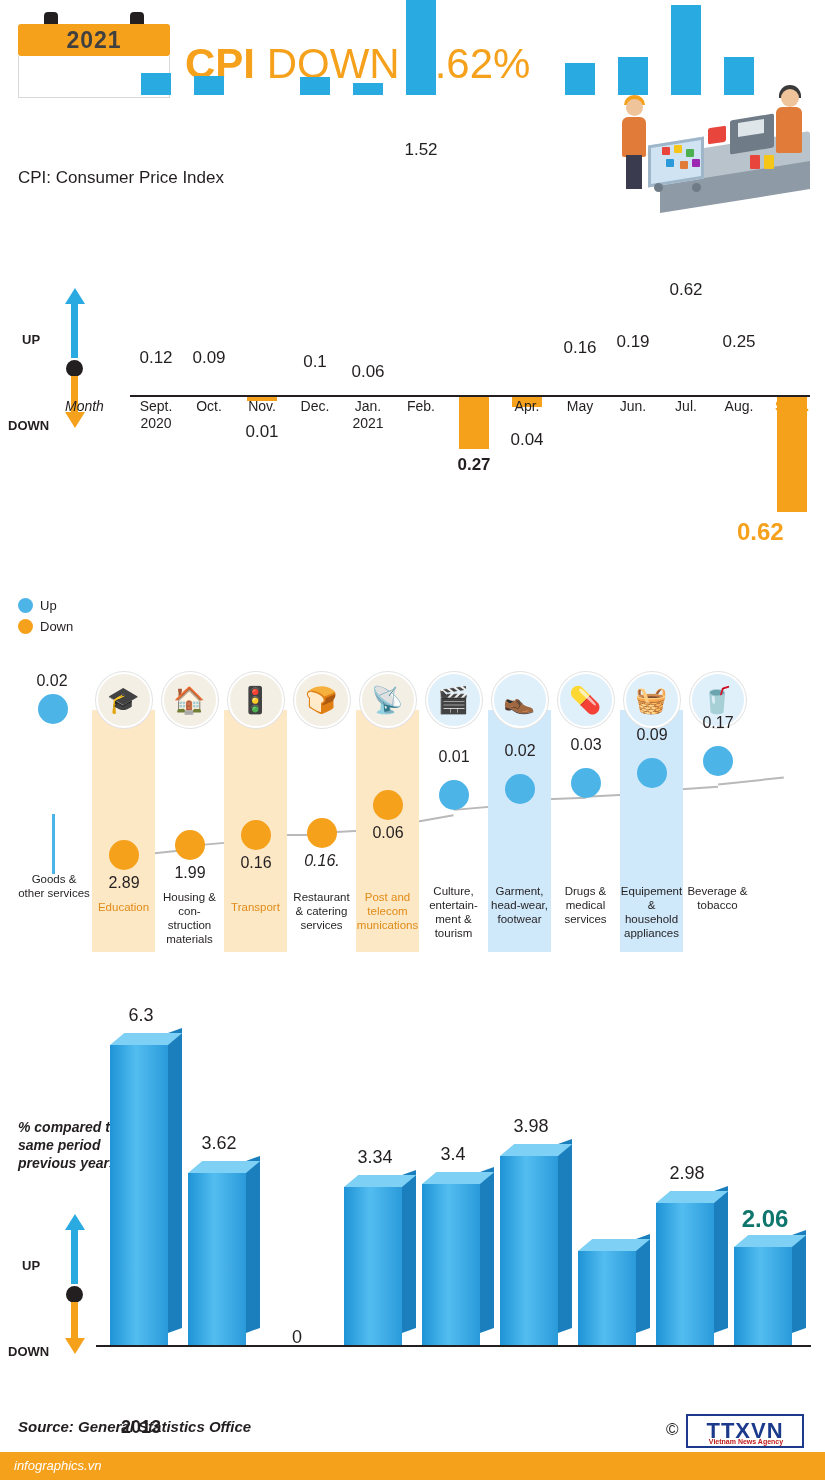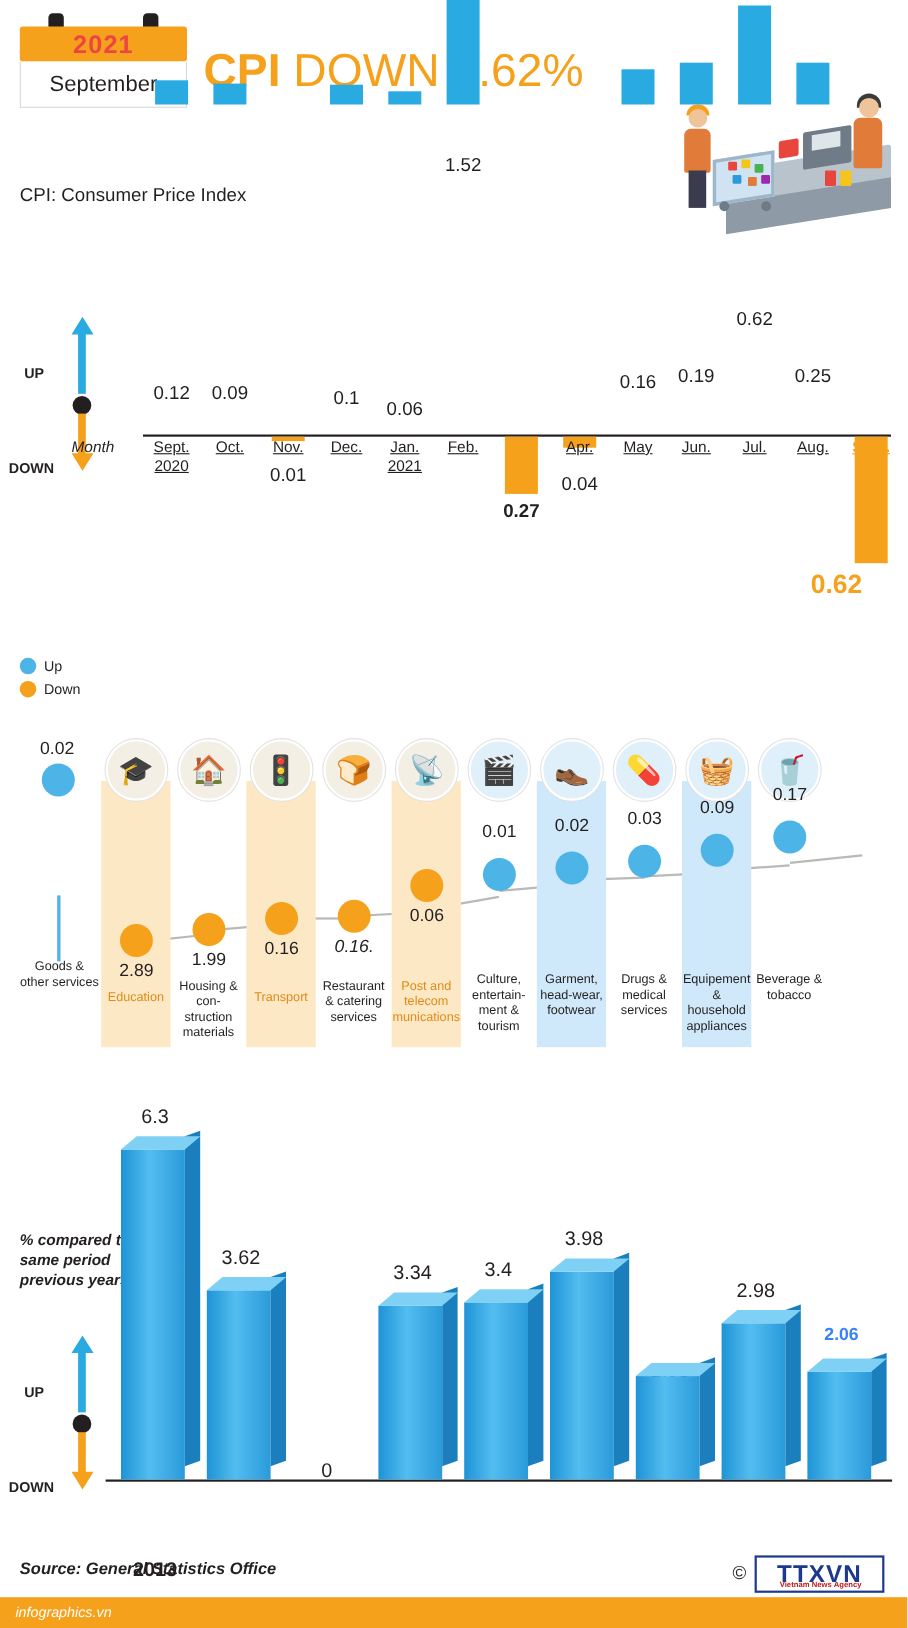--- a/index.html
+++ b/index.html
@@ -17,21 +17,21 @@
   
   .calendar {
     position:absolute; left:18px; top:10px; width:152px; height:88px;
   }
   .cal-top {
     position:absolute; left:0; top:14px; width:152px; height:32px;
     background:#f5a11c; border-radius:3px;
   }
   .cal-year {
     position:absolute; left:0; top:14px; width:152px; height:32px;
-    line-height:32px; text-align:center; color:#ef4444; font-size:23px; font-weight:bold;
+    line-height:32px; text-align:center; color:#404040; font-size:23px; font-weight:bold;
     letter-spacing:1px;
   }
   .cal-ring { position:absolute; width:14px; height:22px; background:#231f20; border-radius:4px; top:2px; }
   .cal-ring.r1 { left:26px; }
   .cal-ring.r2 { left:112px; }
   .cal-body {
     position:absolute; left:0; top:46px; width:152px; height:42px;
     background:#fff; border:1px solid #d8d8d8; border-top:none;
   }
   .cal-month {
@@ -99,21 +99,21 @@
   .lbl-down { position:absolute; left:8px; top:178px; font-size:13px; font-weight:bold; }
 
   .baseline { position:absolute; left:130px; top:155px; width:680px; height:2px; background:#231f20; }
   .bars { position:absolute; left:130px; top:0; width:680px; height:300px; }
   .bcol { position:absolute; width:52px; }
   .bar-up { position:absolute; bottom:145px; width:30px; left:11px; background:#29abe2; }
   .bar-dn { position:absolute; top:157px; width:30px; left:11px; background:#f5a11c; }
   .bv { position:absolute; width:64px; left:-6px; text-align:center; font-size:17px; }
   .mlabel {
     position:absolute; top:158px; width:56px; left:-2px; text-align:center;
-    font-size:14px; line-height:17px;text-decoration:underline;
+    font-size:14px; line-height:17px;
   }
   .mlabel.sept-hl { color:#f5a11c; font-weight:bold; }
   .month-word {
     position:absolute; left:65px; top:158px; font-size:14px; font-style:italic;
   }
   .big-sept { position:absolute; left:737px; top:278px; font-size:24px; font-weight:bold; color:#f5a11c; }
 
   
   .sec2 { position:absolute; left:0; top:552px; width:825px; height:420px; }
   .sec2-title { position:absolute; left:18px; top:0; font-size:19px; font-weight:bold; }
@@ -154,21 +154,21 @@
   .sec3 { position:absolute; left:0; top:980px; width:825px; height:420px; }
   .ylabel-3 { position:absolute; left:18px; top:138px; width:130px; font-size:14px; font-weight:bold; font-style:italic; line-height:18px; }
   .axis3 { position:absolute; left:62px; top:248px; width:26px; height:130px; }
   .base3 { position:absolute; left:96px; top:365px; width:715px; height:2px; background:#231f20; }
   .y3bars { position:absolute; left:96px; top:0; width:715px; height:400px; }
   .b3 { position:absolute; width:78px; bottom:35px; }
   .b3-front { position:absolute; left:0; bottom:0; width:58px; background:linear-gradient(to right,#1e93d6 0%, #53bdf0 45%, #2a9ada 100%); }
   .b3-side { position:absolute; left:58px; bottom:12px; width:14px; background:#1b7fbd; transform: skewY(-20deg); transform-origin: left bottom; }
   .b3-top { position:absolute; left:0; width:58px; height:12px; background:#7fd0f5; transform: skewX(-50deg); transform-origin:left bottom; }
   .b3v { position:absolute; width:90px; left:-14px; text-align:center; font-size:18px; }
-  .b3v.hl { color:#3b82f6; font-weight:bold; font-size:16px; }
+  .b3v.hl { color:#0f766e; font-weight:bold; font-size:24px; }
   .yr { position:absolute; top:372px; width:90px; left:-14px; text-align:center; font-size:18px; font-weight:bold; }
   .zero { position:absolute; font-size:18px; }
 
   
   .source { position:absolute; left:18px; top:1418px; font-size:15px; font-weight:bold; font-style:italic; }
   .footer-bar { position:absolute; left:0; top:1452px; width:825px; height:28px; background:#f5a11c; }
   .footer-text { position:absolute; left:14px; top:1458px; font-size:13px; color:#ffffff; font-style:italic; }
   .logo-box { position:absolute; left:686px; top:1414px; width:118px; height:34px; border:2px solid #1b3a8c; display:flex; align-items:center; justify-content:center; }
   .logo-text { font-size:22px; font-weight:bold; color:#1b3a8c; letter-spacing:1px; }
   .logo-sub { position:absolute; left:690px; top:1438px; width:112px; text-align:center; font-size:7px; color:#c01a1a; font-weight:bold; }
@@ -178,21 +178,20 @@
 <body>
 
 <div class="page">
 
   <div class="calendar">
     <div class="cal-ring r1"></div>
     <div class="cal-ring r2"></div>
     <div class="cal-top"></div>
     <div class="cal-year">2021</div>
     <div class="cal-body"></div>
-    <div class="cal-month">September</div>
   </div>
 
   <div class="title-main">
     <span>CPI</span><span class="thin"> DOWN 0.62%</span>
   </div>
 
   <div class="cpi-legend">CPI: Consumer Price Index</div>
 
   <div class="shop-ill">
     <div class="counter"></div>

